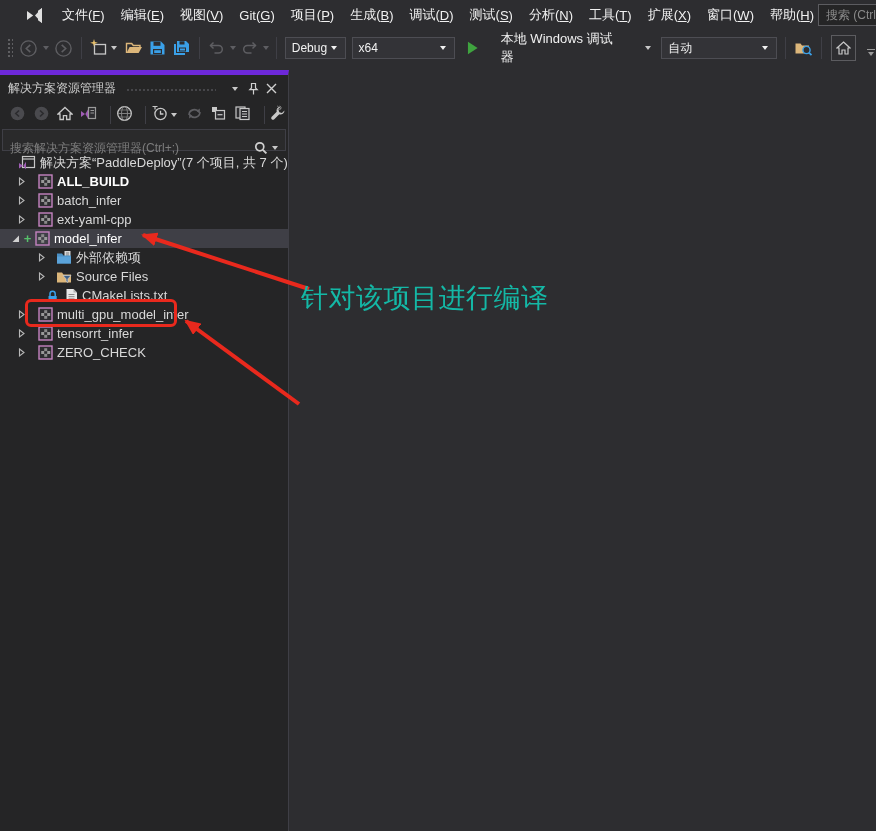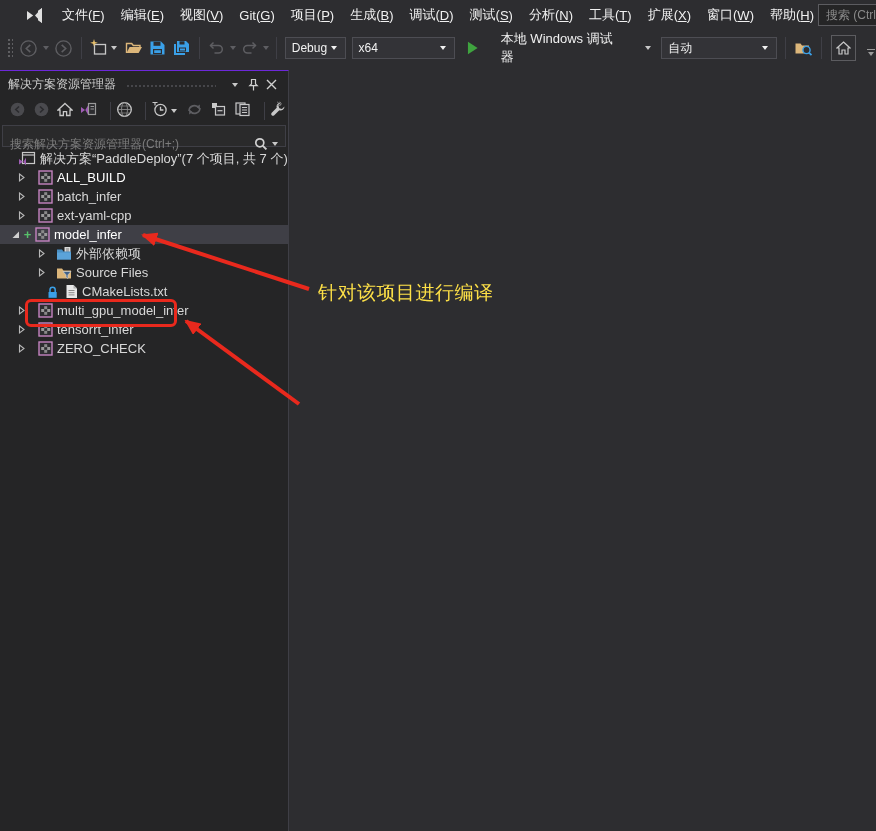--- a/index.html
+++ b/index.html
@@ -36,50 +36,50 @@
     color:#f1f1f1;box-sizing:border-box;margin:0 3px}
   .combo .caret{border-top-color:#f1f1f1}
   .run-btn{display:flex;align-items:center;gap:22px;color:#f1f1f1;font-size:13px;
     padding:0 5px;height:26px;margin-left:4px}
   .home-box{width:24px;height:24px;border:1px solid #5c5c60;display:flex;
     align-items:center;justify-content:center;margin:0 4px}
   .tb-overflow{display:flex;flex-direction:column;align-items:center;margin-left:6px;margin-top:8px}
   .tb-overflow .bar{width:8px;height:1px;background:#9a9a9a;margin-bottom:2px}
   
   .panel{position:absolute;left:0;top:70px;width:289px;bottom:0;
-    background:#252526;border-top:1px solid #6d28d9;border-right:1px solid #3f3f46;box-sizing:border-box}
+    background:#252526;border-top:5px solid #6d28d9;border-right:1px solid #3f3f46;box-sizing:border-box}
   .p-header{height:27px;display:flex;align-items:center;padding:0 8px;color:#cccccc;font-size:12px}
   .p-title{flex:none}
   .p-dots{flex:1;height:5px;margin:4px 10px 0 10px;
     background-image:radial-gradient(circle,#46464a 1px,transparent 1.2px);
     background-size:4px 4px}
   .p-hbtn{display:flex;align-items:center;justify-content:center;width:18px;height:18px;color:#d0d0d0}
   .p-tools{height:26px;display:flex;align-items:center;padding-left:9px;position:relative}
   .p-tools .gap{width:7px}
   .p-overflow{position:absolute;right:5px;top:0;color:#9a9a9a;font-size:10px;letter-spacing:1px}
   .p-search{margin:1px 2px 2px 2px;height:22px;border:1px solid #3f3f46;background:#2a2a2b;
     display:flex;align-items:center;padding:16px 5px 0 0;box-sizing:border-box}
   .p-search input{flex:1;background:transparent;border:none;outline:none;color:#7d7d7d;
     font-size:12px;padding-left:7px;font-family:inherit}
   .p-search input::placeholder{color:#7d7d7d}
   
   .tree{margin-top:2px;position:relative}
   .trow{display:flex;align-items:center;height:19px;font-size:13px;color:#d8d8d8;
     white-space:nowrap;padding-left:4px;cursor:default}
   .trow.sel{background:#3f3f46;color:#ffffff}
   .trow .lbl{margin-left:4px}
-  .trow .bold{font-weight:normal;color:#ffffff}
+  .trow .bold{font-weight:bold;color:#ffffff}
   .sp{display:inline-block;height:1px;flex:none}
   .exp{width:14px;height:14px;flex:none;display:flex;align-items:center;justify-content:center}
   .gitplus{color:#57c16b;font-size:13px;font-weight:bold;width:11px;text-align:center;flex:none}
   .ticon{flex:none;display:flex;align-items:center;justify-content:center;margin-left:2px}
   
   .anno-box{position:absolute;left:25px;top:299px;width:146px;height:22px;
     border:3px solid #e9291d;border-radius:6px;z-index:20;pointer-events:none}
-  .anno-text{position:absolute;left:318px;top:280px;font-size:19px;color:#fde047;
+  .anno-text{position:absolute;left:301px;top:280px;font-size:27px;color:#14b8a6;
     z-index:20;letter-spacing:0.5px}
   .anno-svg{position:absolute;z-index:19;pointer-events:none}
 </style>
 </head>
 <body>
 
 <div class="titlebar">
   <span class="vslogo">
     <svg width="19" height="17" viewBox="0 0 19 17">
       <polygon points="2,4 8.2,8.5 2,13" fill="#e0e0e0"></polygon>

